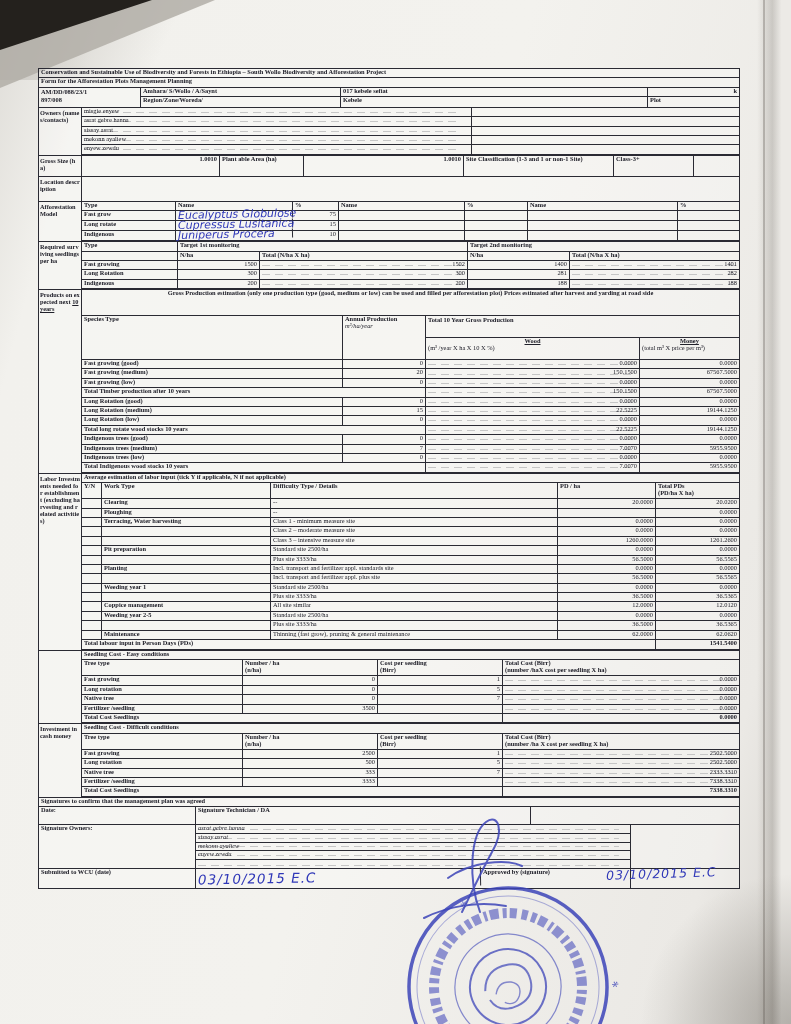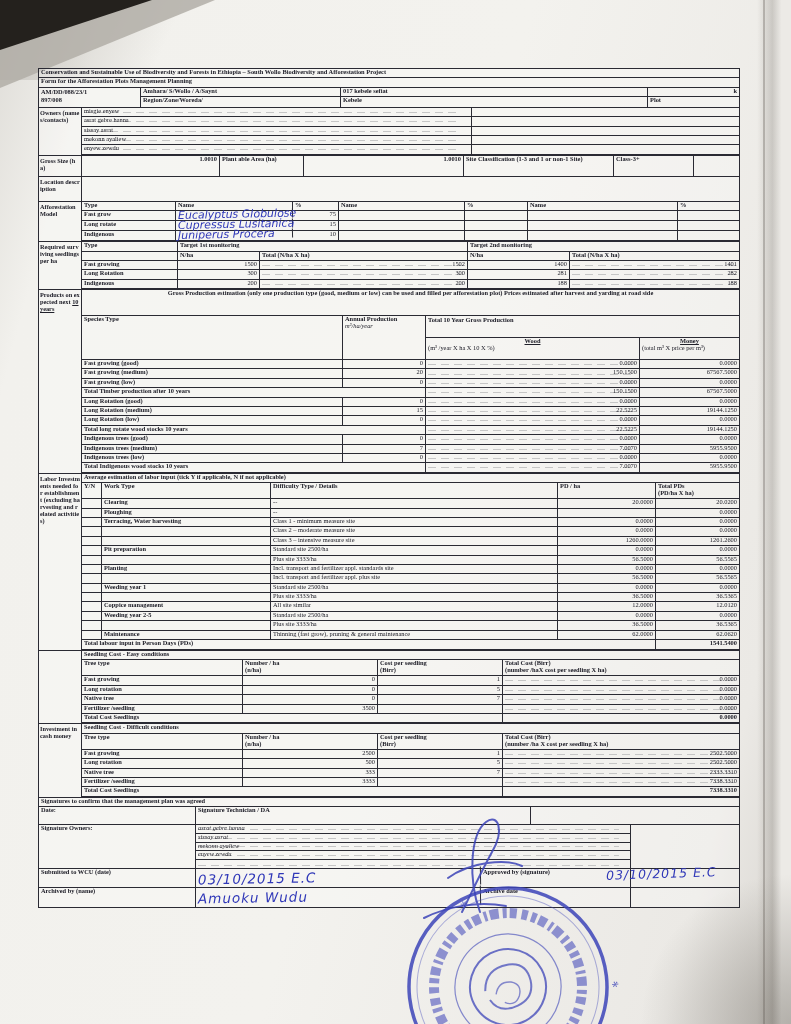--- a/index.html
+++ b/index.html
@@ -665,26 +665,20 @@
     <div class="c full"></div>
   </div>
 
   <div class="r h19">
     <div class="c w157 b">Submitted to WCU (date)</div>
     <div class="c w285 hand handbig cellhand">03/10/2015 E.C</div>
     <div class="c w150 b">Approved by (signature)</div>
     <div class="c full"></div>
   </div>
 
-  <div class="r h19">
-    <div class="c w157 b">Archived by (name)</div>
-    <div class="c w285 hand handbig cellhand">Amuoku Wudu</div>
-    <div class="c w150 b">Archive date</div>
-    <div class="c full"></div>
-  </div>
 
 </div>
 
 <div class="hand abs-archdate">03/10/2015 E.C</div>
 
 <svg class="sig-svg" width="130" height="125" viewBox="0 0 130 125">
   <g fill="none" stroke="#3c44b8" stroke-width="2" stroke-linecap="round" opacity="0.85">
     <path d="M62,112 C50,80 52,34 68,22 C80,13 87,30 74,52 C62,74 52,96 44,112"></path>
     <path d="M30,78 C52,62 88,58 104,66"></path>
     <path d="M6,118 C30,106 60,101 88,106"></path>

